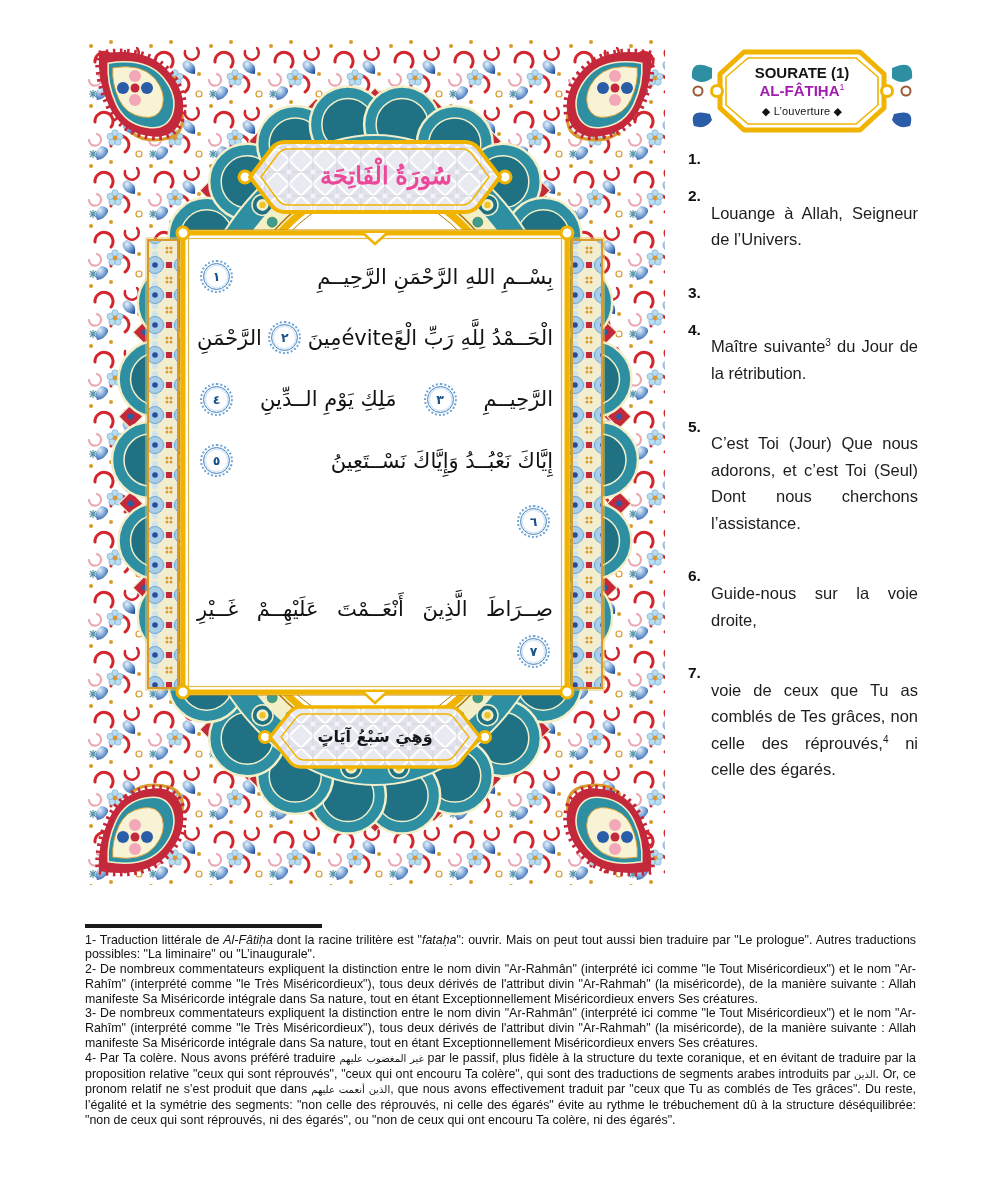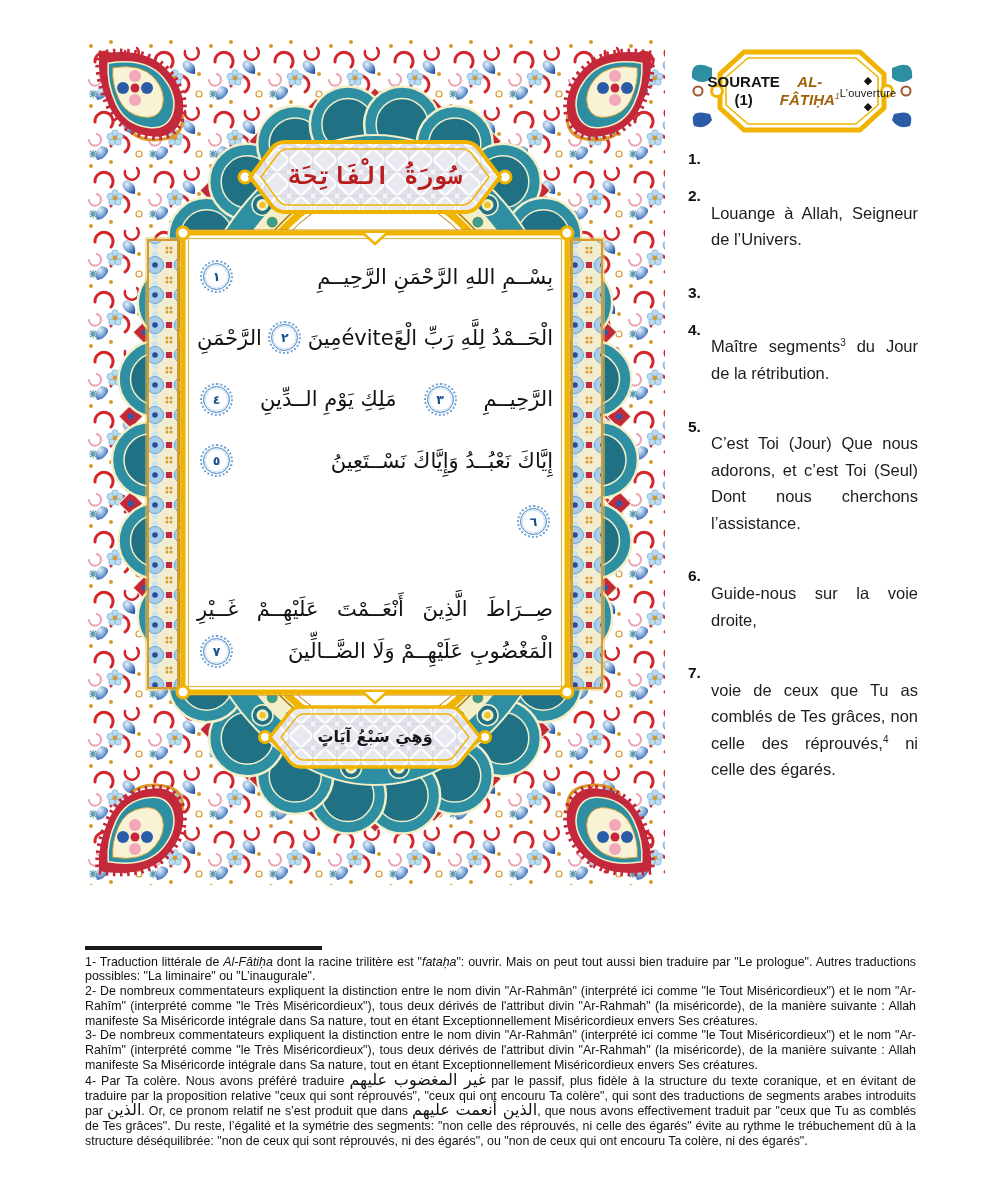--- a/index.html
+++ b/index.html
@@ -4,23 +4,23 @@
 <style>
   html,body{margin:0;padding:0;}
   body{
     width:1000px;height:1200px;position:relative;background:#ffffff;
     font-family:"Liberation Sans",sans-serif;color:#1a1a1a;overflow:hidden;
   }
   
   .quran-panel{position:absolute;left:85px;top:40px;width:580px;height:845px;}
   .quran-panel svg{position:absolute;left:0;top:0;}
   .surah-title{
-    position:absolute;left:165px;top:104px;width:250px;height:64px;
+    position:absolute;left:176px;top:104px;width:250px;height:64px;
     display:flex;align-items:center;justify-content:center;direction:rtl;
-    font-family:Liberation Mono, monospace;font-size:24px;font-weight:bold;color:#b91c1c;
+    font-family:Liberation Sans, sans-serif;font-size:24px;font-weight:bold;color:#ec4899;
   }
   .ayah-box{
     position:absolute;left:112px;top:206px;width:356px;height:436px;
     display:flex;flex-direction:column;direction:rtl;
   }
   .aline{
     flex:1;display:flex;align-items:center;justify-content:space-between;
     font-family:"DejaVu Sans",sans-serif;font-size:21px;color:#131313;
     white-space:nowrap;
   }
@@ -34,44 +34,44 @@
   }
   .seven-note{
     position:absolute;left:190px;top:670px;width:200px;height:52px;
     display:flex;align-items:center;justify-content:center;direction:rtl;
     font-family:"DejaVu Sans",sans-serif;font-size:16px;font-weight:bold;color:#15161a;text-align:right;
   }
   
   .header-box{position:absolute;left:686px;top:44px;width:232px;height:94px;}
   .header-text{
     position:absolute;left:34px;top:8px;width:164px;height:78px;
-    display:flex;flex-direction:row;align-items:center;justify-content:center;
+    display:flex;flex-direction:column;align-items:center;justify-content:center;
     text-align:center;line-height:1.18;
   }
   .ht1{font-size:15px;font-weight:bold;color:#141414;}
-  .ht2{font-size:15px;font-weight:bold;color:#a16207;font-style:italic;}
+  .ht2{font-size:15px;font-weight:bold;color:#a21caf;}
   .ht2 sup{font-size:9px;font-weight:normal;}
   .ht3{font-size:11px;color:#141414;margin-top:5px;letter-spacing:.2px;}
   .verses{position:absolute;left:688px;top:146px;width:230px;}
   .verse{display:flex;margin-bottom:10.5px;}
   .vnum{flex:0 0 23px;font-weight:bold;font-size:15.5px;line-height:26.6px;color:#111;}
   .vtext{
     flex:1;font-size:16.5px;line-height:26.6px;color:#1d1d1d;
     text-align:justify;
   }
   .vsup{font-size:10px;line-height:0;}
   
-  .footnotes{position:absolute;left:85px;top:946px;width:831px;}
+  .footnotes{position:absolute;left:85px;top:924px;width:831px;}
   .fnrule{width:237px;height:3.5px;background:#1a1a1a;margin-bottom:5px;}
   .fn{
     margin:0;font-size:12.4px;line-height:14.8px;color:#121212;
     text-align:justify;
   }
   .it{font-style:italic;}
-  .ar{font-family:"DejaVu Sans",sans-serif;font-size:16px;}
+  .ar{font-family:"DejaVu Sans",sans-serif;font-size:10px;}
 </style>
 </head>
 <body>
 
 <div class="quran-panel">
   <svg id="panel-svg" width="580" height="845" viewBox="0 0 580 845">
     <defs>
       <radialGradient id="bgrad" cx="35%" cy="30%" r="80%">
         <stop offset="0" stop-color="#E8F1FA"></stop>
           <stop offset="0.5" stop-color="#7FA8D8"></stop>
@@ -478,21 +478,20 @@
       <span>إِيَّاكَ نَعْبُــدُ وَإِيَّاكَ نَسْــتَعِينُ</span>
       <span class="med">٥</span>
     </div>
     <div class="aline">
       <span class="med">٦</span>
     </div>
     <div class="aline">
       <span class="stretch">صِــرَاطَ الَّذِينَ أَنْعَــمْتَ عَلَيْهِــمْ غَــيْرِ</span>
     </div>
     <div class="aline">
-      <span>الْمَغْضُوبِ عَلَيْهِــمْ وَلَا الضَّــالِّينَ</span>
       <span class="med">٧</span>
     </div>
   </div>
 
   <div class="seven-note">وَهِيَ سَبْعُ آيَاتٍ</div>
 </div>
 
 <div class="header-box">
   <svg width="232" height="94" viewBox="0 0 232 94">
     <g id="hflor">
@@ -519,21 +518,21 @@
   </div>
   <div class="verse">
     <span class="vnum">2.</span>
     <p class="vtext"><span>Louange à Allah, Seigneur de l’Univers.</span><sup class="vsup"></sup><span></span></p>
   </div>
   <div class="verse">
     <span class="vnum">3.</span>
   </div>
   <div class="verse">
     <span class="vnum">4.</span>
-    <p class="vtext"><span>Maître segments</span><sup class="vsup">3</sup><span> du Jour de la rétribution.</span></p>
+    <p class="vtext"><span>Maître suivante</span><sup class="vsup">3</sup><span> du Jour de la rétribution.</span></p>
   </div>
   <div class="verse">
     <span class="vnum">5.</span>
     <p class="vtext"><span>C’est Toi (Jour) Que nous adorons, et c’est Toi (Seul) Dont nous cherchons l’assistance.</span><sup class="vsup"></sup><span></span></p>
   </div>
   <div class="verse">
     <span class="vnum">6.</span>
     <p class="vtext"><span>Guide-nous sur la voie droite,</span><sup class="vsup"></sup><span></span></p>
   </div>
   <div class="verse">

